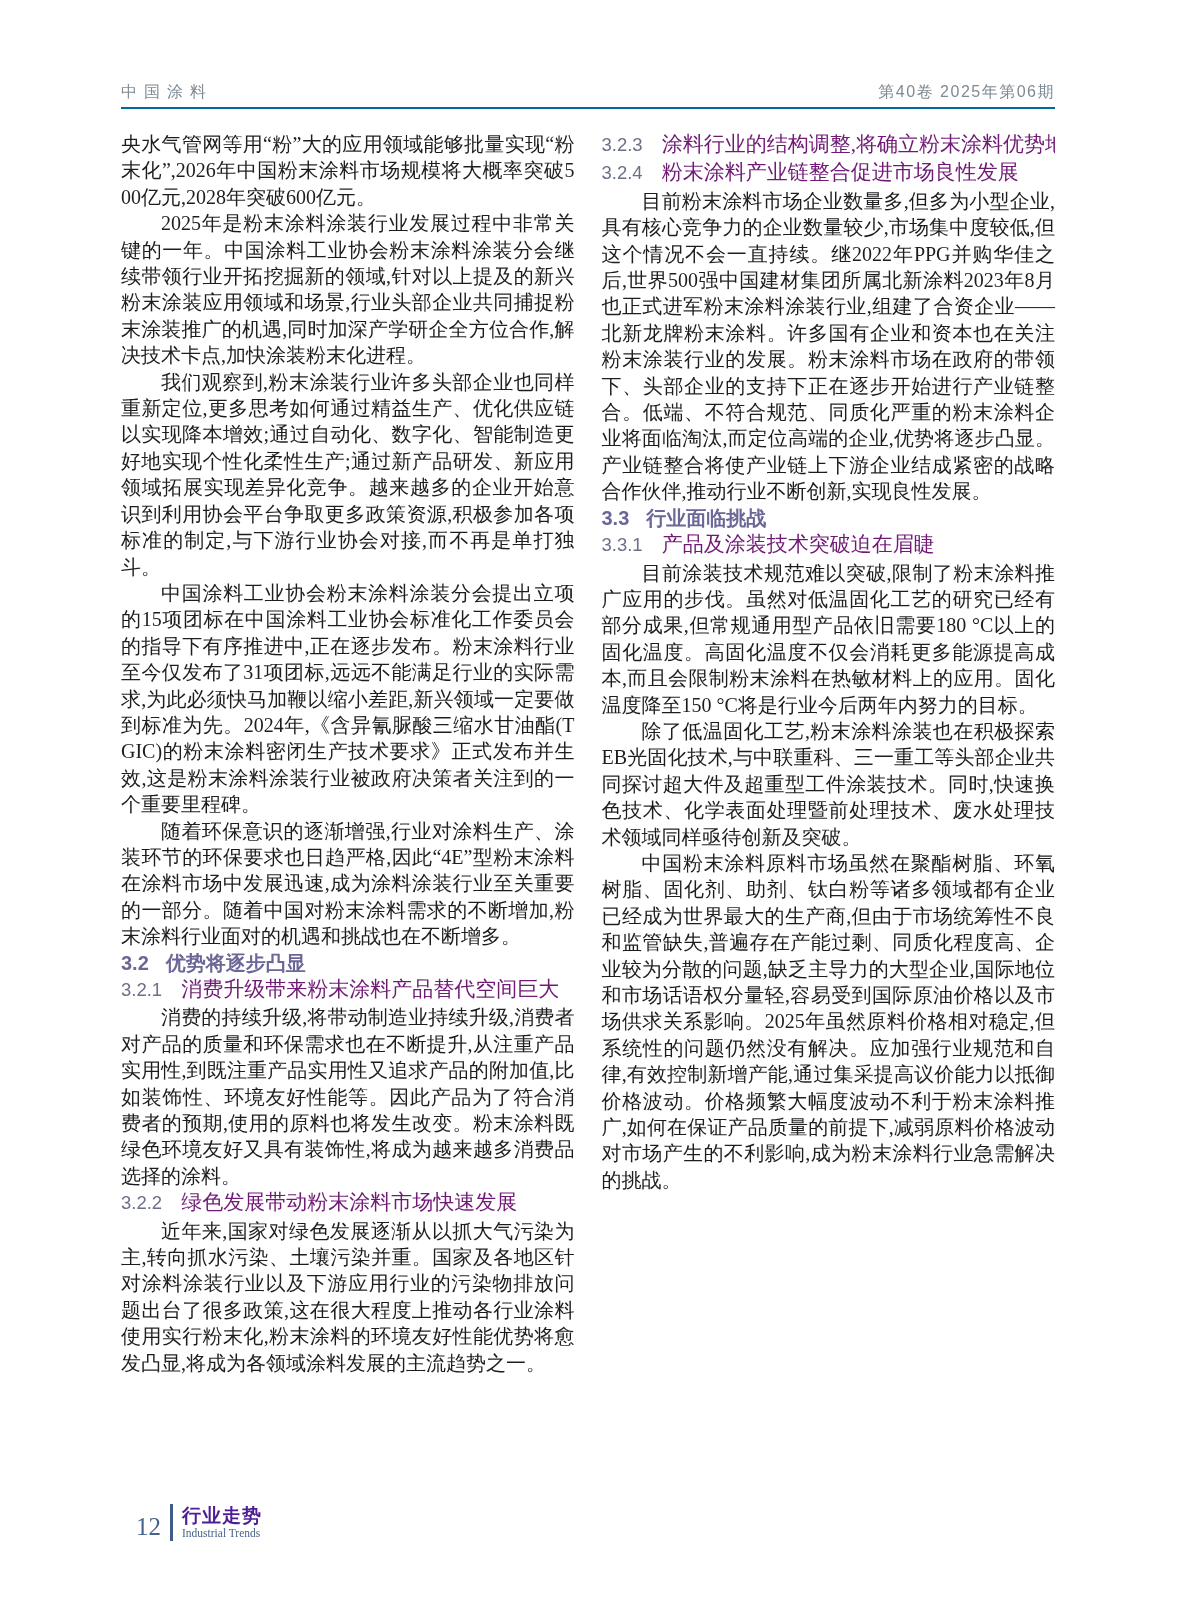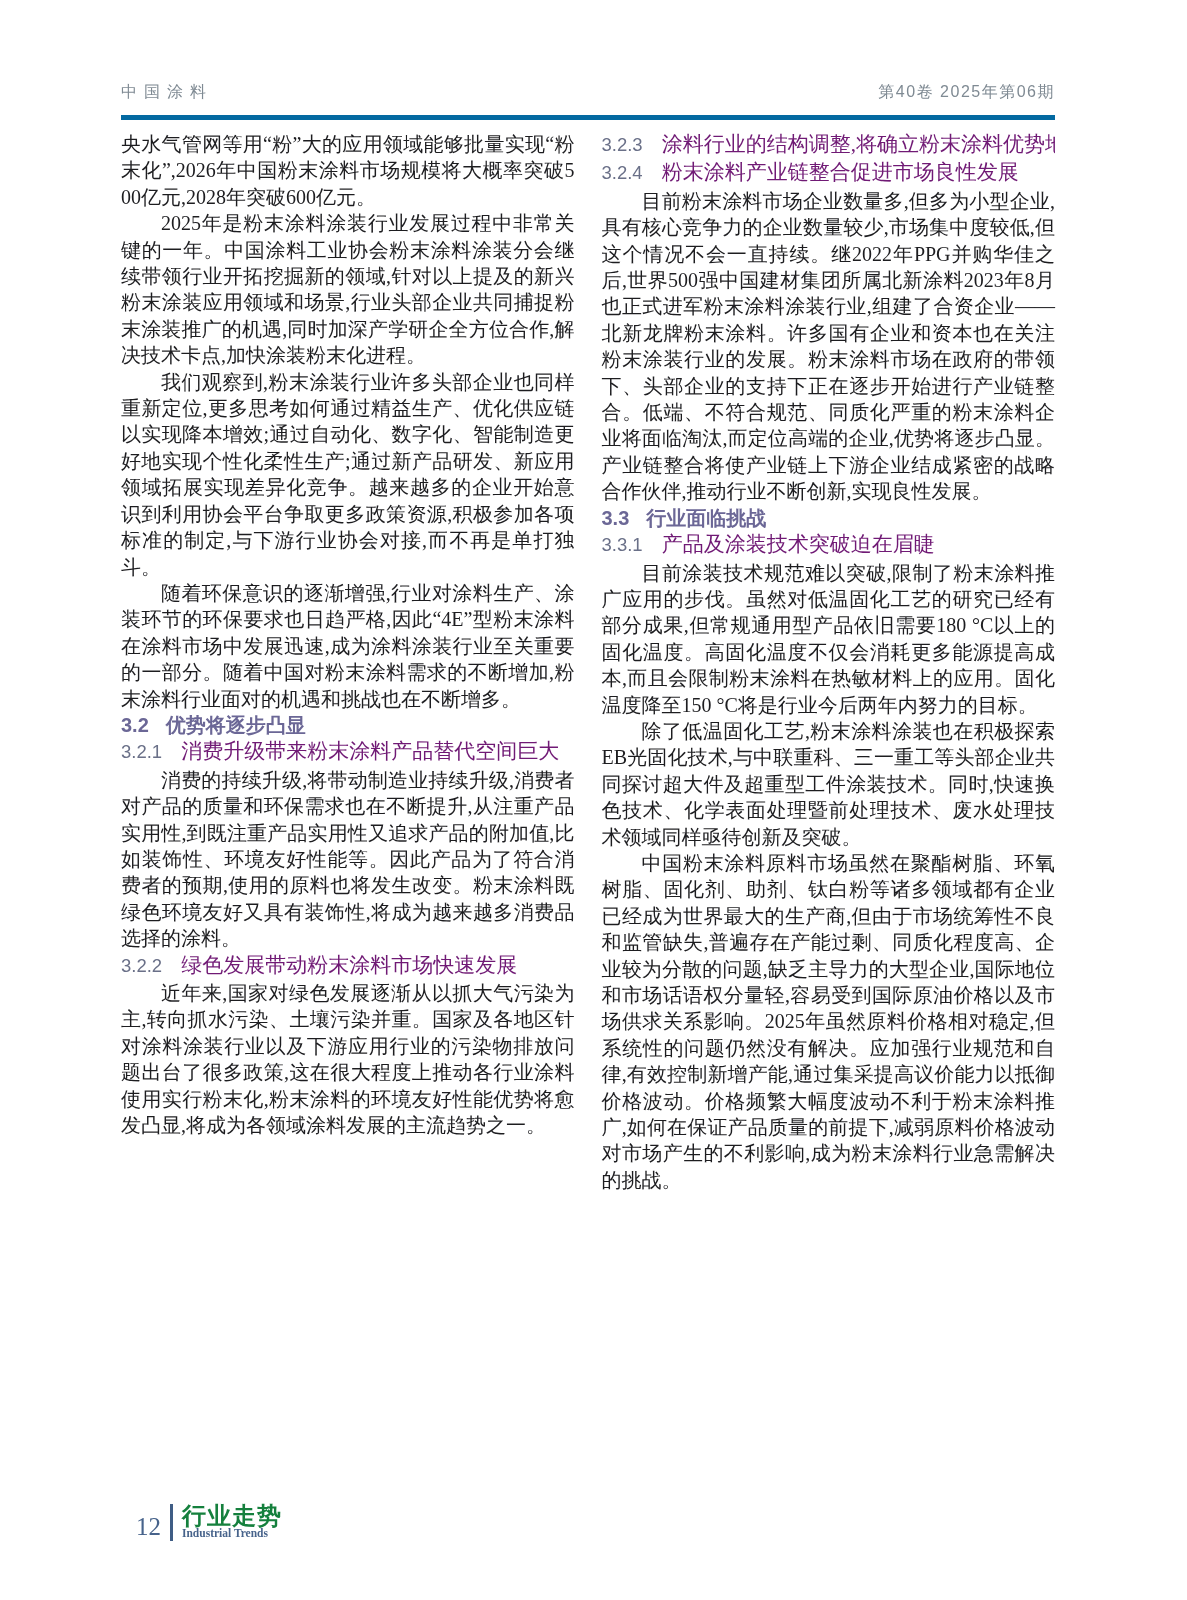--- a/index.html
+++ b/index.html
@@ -17,22 +17,22 @@
   }
   
   .page-header {
     position: absolute;
     top: 82px;
     left: 121px;
     width: 934px;
     display: flex;
     justify-content: space-between;
     align-items: baseline;
-    padding-bottom: 12px;
-    border-bottom: 5px solid #0369a1;
+    padding-bottom: 4px;
+    border-bottom: 2px solid #0369a1;
     color: #7f8a93;
     font-family: "Liberation Sans", "DejaVu Sans", sans-serif;
     font-size: 16px;
   }
   .journal-name { letter-spacing: 7px; }
   .issue-info  { letter-spacing: 1.5px; }
   
   .columns {
     position: absolute;
     top: 131px;
@@ -92,48 +92,49 @@
   .footer-bar {
     width: 3px;
     height: 37px;
     background: #3f5d85;
     margin-right: 9px;
   }
   .footer-labels { display: flex; flex-direction: column; justify-content: center; }
   .footer-cn {
     font-family: "Liberation Sans", "DejaVu Sans", sans-serif;
     font-weight: bold;
-    font-size: 24px;
+    font-size: 19px;
     letter-spacing: 1px;
-    color: #15803d;
+    color: #4c1d95;
     line-height: 21px;
   }
   .footer-en {
     font-family: "Liberation Serif", "DejaVu Serif", serif;
-    font-weight: bold;
+    font-weight: normal;
     font-size: 11.5px;
     color: #47638b;
     line-height: 14px;
   }
 </style>
 </head>
 <body>
 
 <div class="page">
 
   <header class="page-header">
     <span class="journal-name">中国涂料</span>
     <span class="issue-info">第40卷  2025年第06期</span>
   </header>
 
   <div class="columns">
     <div class="column" id="col-left">
         <p class="body-p no-indent">央水气管网等用“粉”大的应用领域能够批量实现“粉末化”,2026年中国粉末涂料市场规模将大概率突破500亿元,2028年突破600亿元。</p>
         <p class="body-p">2025年是粉末涂料涂装行业发展过程中非常关键的一年。中国涂料工业协会粉末涂料涂装分会继续带领行业开拓挖掘新的领域,针对以上提及的新兴粉末涂装应用领域和场景,行业头部企业共同捕捉粉末涂装推广的机遇,同时加深产学研企全方位合作,解决技术卡点,加快涂装粉末化进程。</p>
         <p class="body-p">我们观察到,粉末涂装行业许多头部企业也同样重新定位,更多思考如何通过精益生产、优化供应链以实现降本增效;通过自动化、数字化、智能制造更好地实现个性化柔性生产;通过新产品研发、新应用领域拓展实现差异化竞争。越来越多的企业开始意识到利用协会平台争取更多政策资源,积极参加各项标准的制定,与下游行业协会对接,而不再是单打独斗。</p>
+        <p class="body-p">中国涂料工业协会粉末涂料涂装分会提出立项的15项团标在中国涂料工业协会标准化工作委员会的指导下有序推进中,正在逐步发布。粉末涂料行业至今仅发布了31项团标,远远不能满足行业的实际需求,为此必须快马加鞭以缩小差距,新兴领域一定要做到标准为先。2024年,《含异氰脲酸三缩水甘油酯(TGIC)的粉末涂料密闭生产技术要求》正式发布并生效,这是粉末涂料涂装行业被政府决策者关注到的一个重要里程碑。</p>
         <p class="body-p">随着环保意识的逐渐增强,行业对涂料生产、涂装环节的环保要求也日趋严格,因此“4E”型粉末涂料在涂料市场中发展迅速,成为涂料涂装行业至关重要的一部分。随着中国对粉末涂料需求的不断增加,粉末涂料行业面对的机遇和挑战也在不断增多。</p>
         <div class="heading section"><span class="h-num">3.2</span><span class="h-title">优势将逐步凸显</span></div>
         <div class="heading subsection"><span class="h-num">3.2.1</span><span class="h-title">消费升级带来粉末涂料产品替代空间巨大</span></div>
         <p class="body-p">消费的持续升级,将带动制造业持续升级,消费者对产品的质量和环保需求也在不断提升,从注重产品实用性,到既注重产品实用性又追求产品的附加值,比如装饰性、环境友好性能等。因此产品为了符合消费者的预期,使用的原料也将发生改变。粉末涂料既绿色环境友好又具有装饰性,将成为越来越多消费品选择的涂料。</p>
         <div class="heading subsection"><span class="h-num">3.2.2</span><span class="h-title">绿色发展带动粉末涂料市场快速发展</span></div>
         <p class="body-p">近年来,国家对绿色发展逐渐从以抓大气污染为主,转向抓水污染、土壤污染并重。国家及各地区针对涂料涂装行业以及下游应用行业的污染物排放问题出台了很多政策,这在很大程度上推动各行业涂料使用实行粉末化,粉末涂料的环境友好性能优势将愈发凸显,将成为各领域涂料发展的主流趋势之一。</p>
       </div>
     <div class="column" id="col-right">
         <div class="heading subsection"><span class="h-num">3.2.3</span><span class="h-title">涂料行业的结构调整,将确立粉末涂料优势地位</span></div>
         <div class="heading subsection"><span class="h-num">3.2.4</span><span class="h-title">粉末涂料产业链整合促进市场良性发展</span></div>

